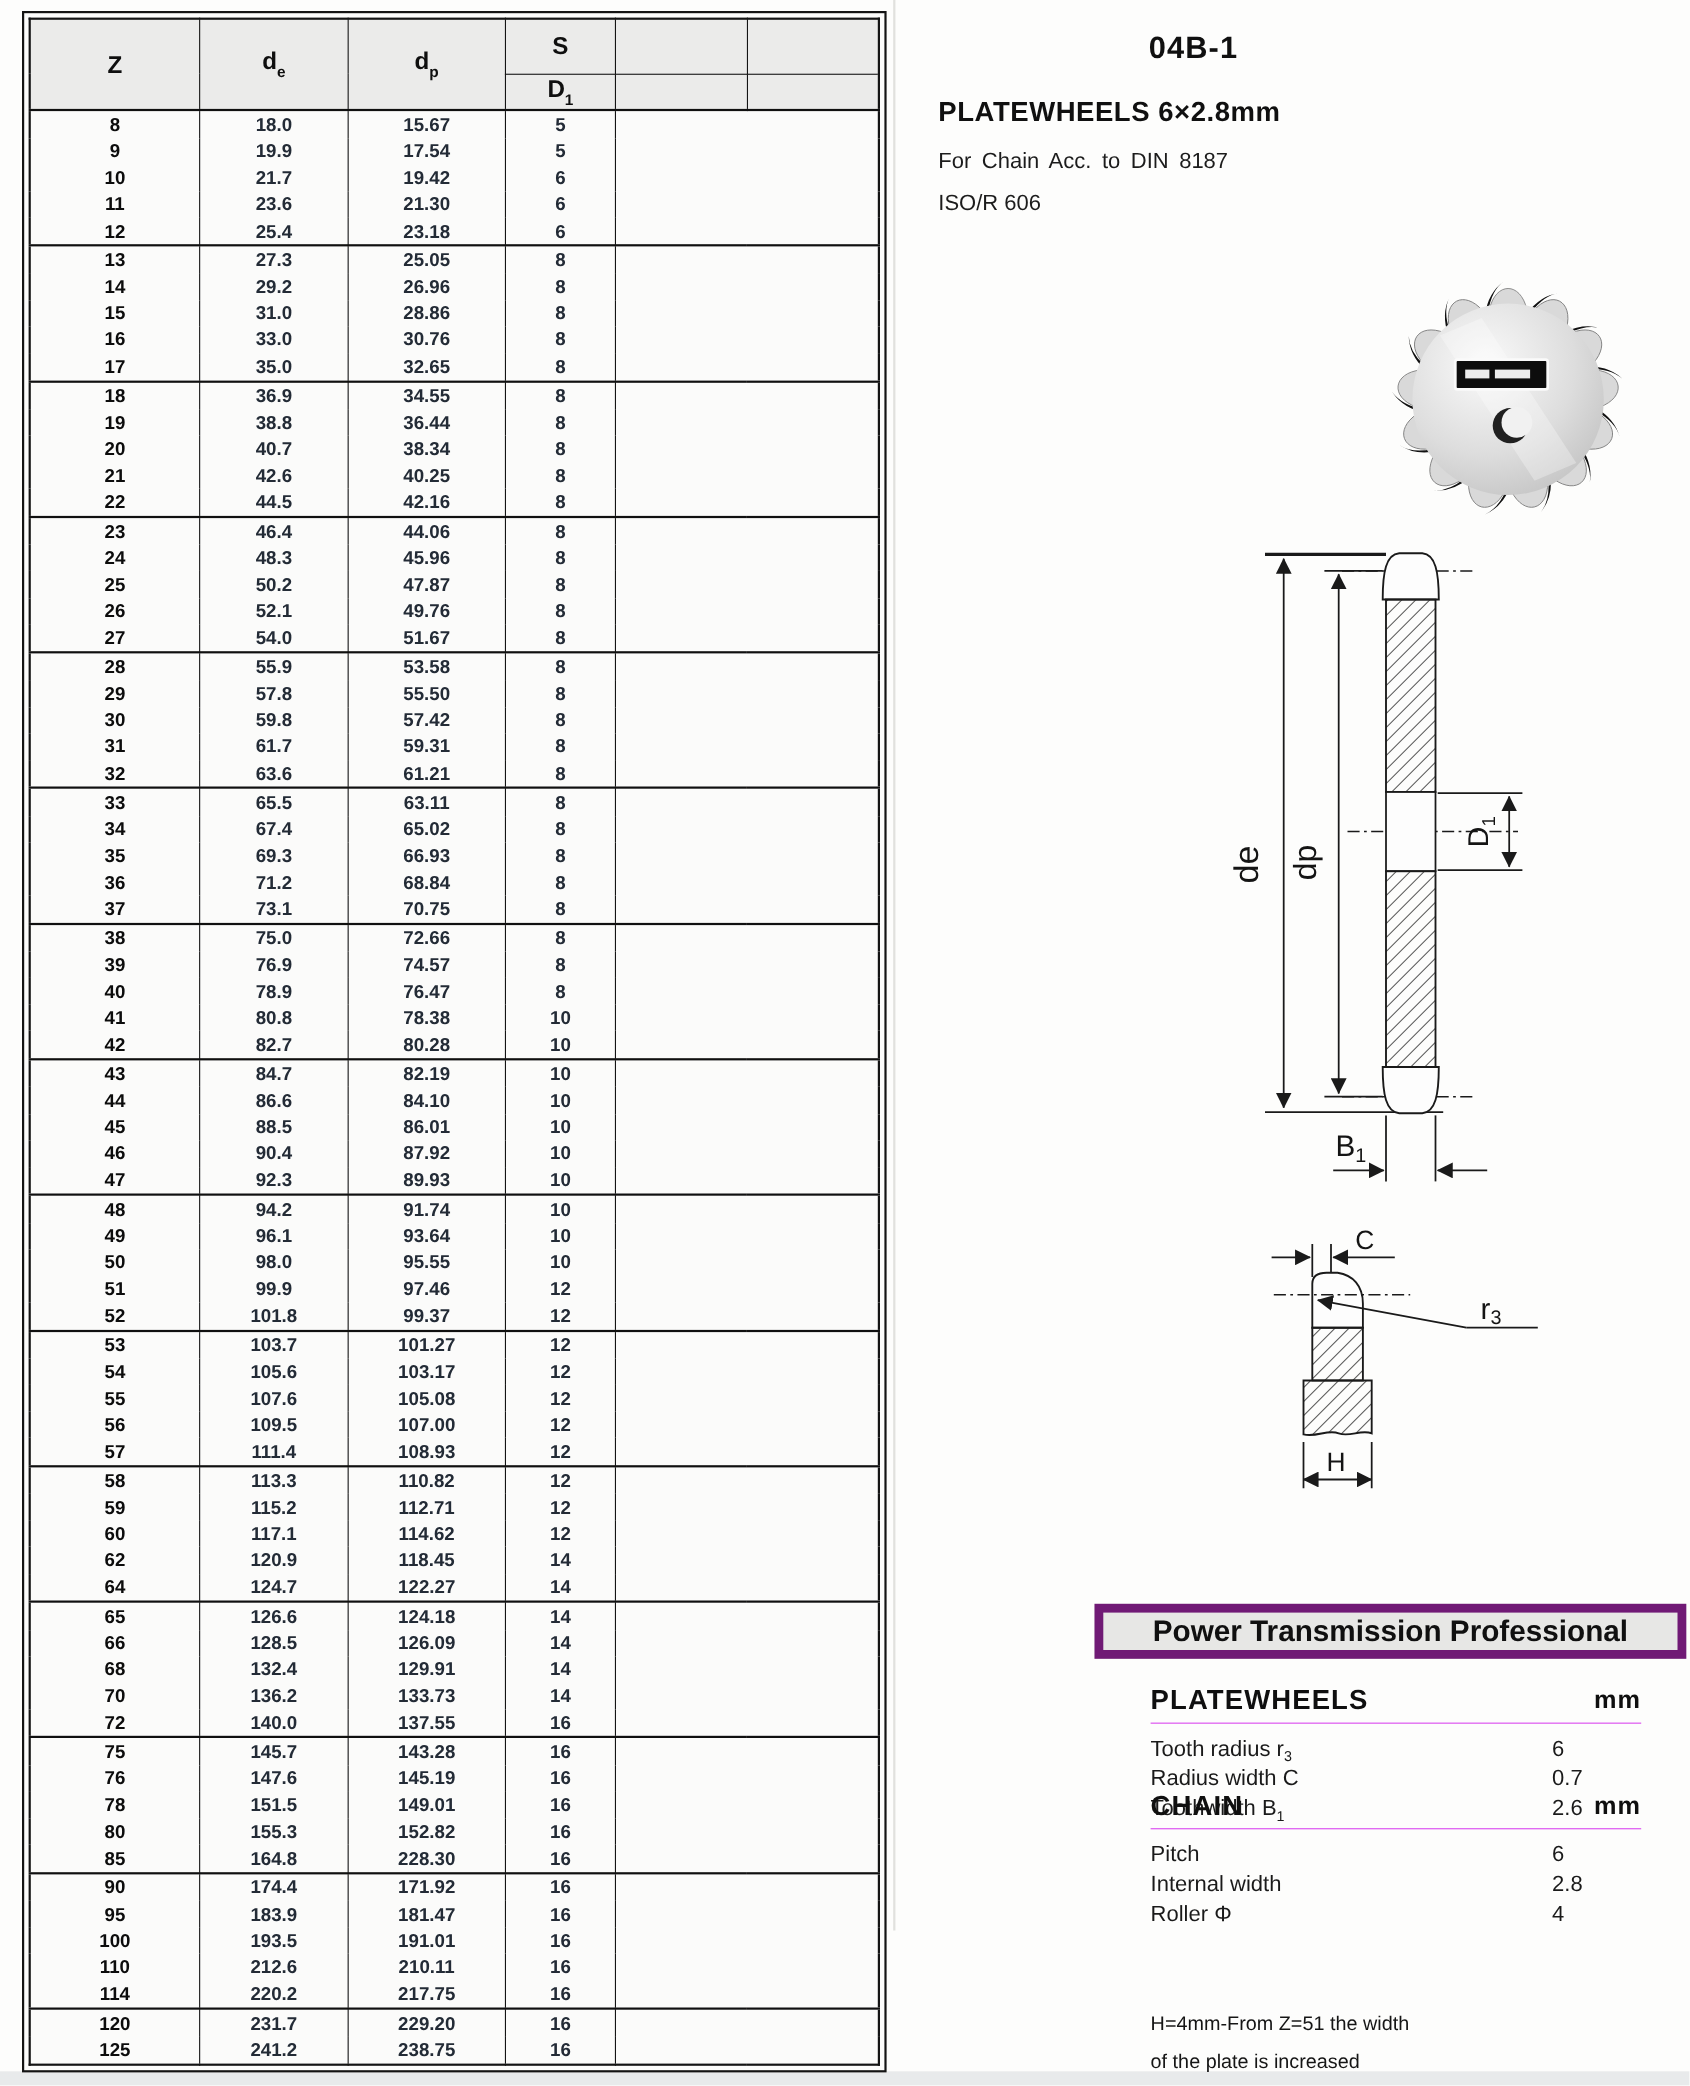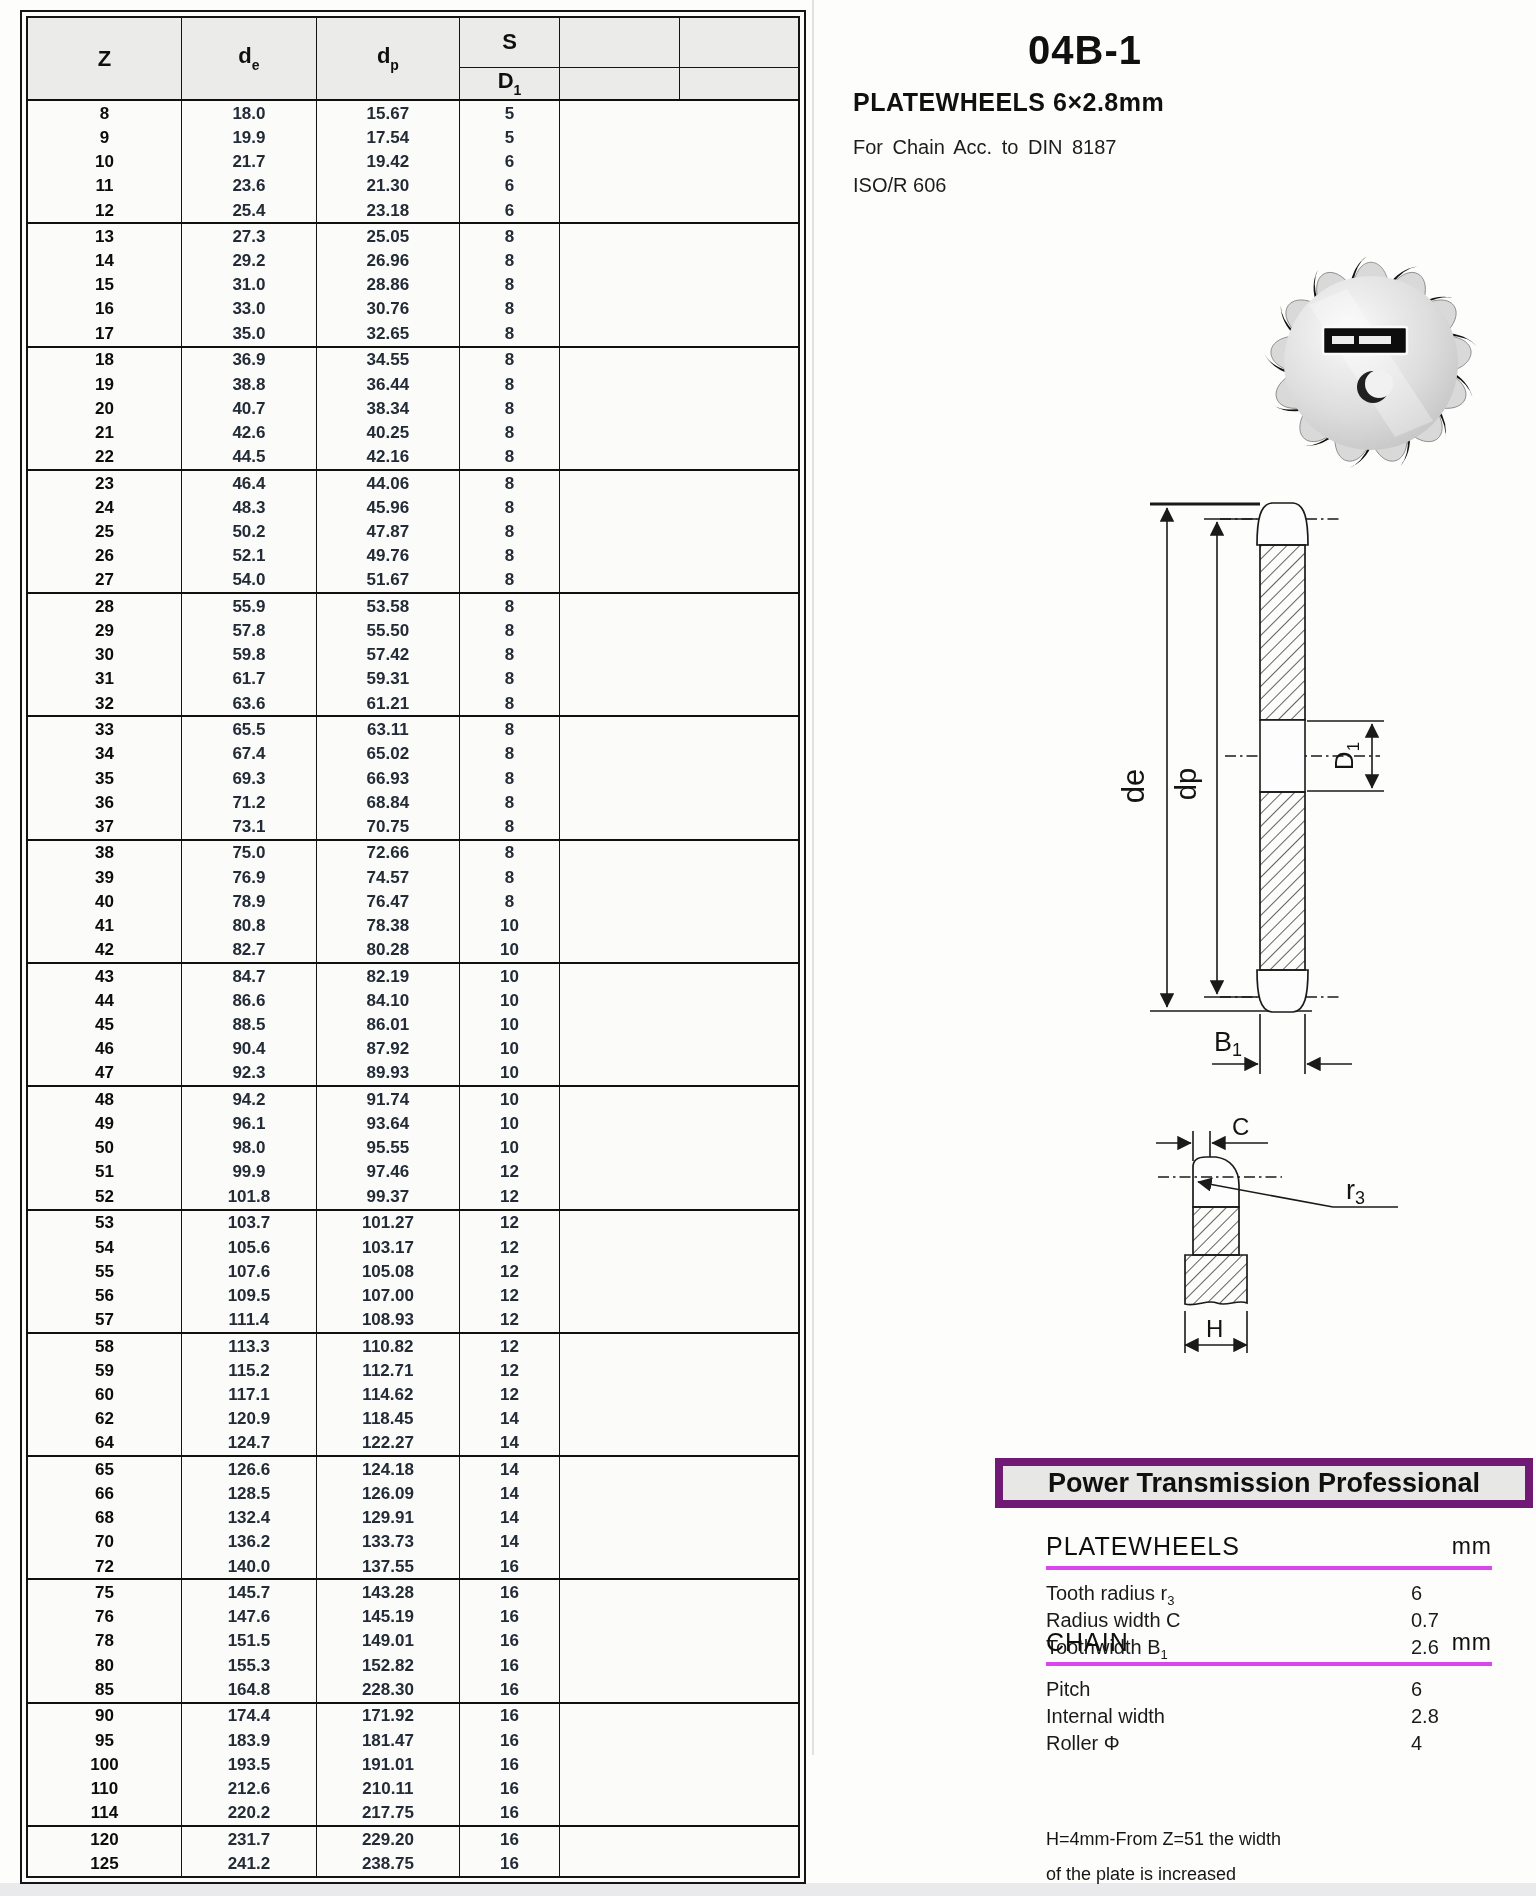--- a/index.html
+++ b/index.html
@@ -32,36 +32,36 @@
     text-align:center; font-size:17px; font-weight:700; color:#232b36;
     line-height:1; padding:0; border:0;
   }
   #dimtable tbody td.c0 { color:#0c0c0c; }
   #dimtable tbody td.c1, #dimtable tbody td.c2,
   #dimtable tbody td.c3, #dimtable tbody td.c4 { border-left:1.8px solid #141414; }
   #dimtable tbody.tgroup { border-top:2.6px solid #101010; }
 
   
   .abs { position:absolute; z-index:2; }
-  .model-title { left:985px; top:28px; width:200px; text-align:center; font-size:40px; font-weight:700; letter-spacing:1px; color:#101010; }
+  .model-title { left:985px; top:28px; width:200px; text-align:center; font-size:28px; font-weight:700; letter-spacing:1px; color:#101010; }
   .subtitle { left:853px; top:88px; font-size:25px; font-weight:700; color:#101010; letter-spacing:.5px; }
   .chain-ref { left:853px; top:136px; font-size:20px; color:#1c1c1c; word-spacing:4px; }
   .iso-ref { left:853px; top:174px; font-size:20px; color:#1c1c1c; }
 
   .banner {
     left:995px; top:1458px; width:538px; height:50px; box-sizing:border-box;
     border:8px solid #701a75; background:#e7e7e5;
     display:flex; align-items:center; justify-content:center;
     font-size:27px; font-weight:700; color:#101010; letter-spacing:0;
   }
 
   .spec { left:1046px; width:446px; }
-  .spec-head { display:flex; justify-content:space-between; align-items:center;
-    border-bottom:4px solid #d946ef; padding-bottom:5px;
-    font-size:25px; font-weight:400; letter-spacing:1px; color:#0f0f0f; }
+  .spec-head { display:flex; justify-content:space-between; align-items:flex-start;
+    border-bottom:1px solid #d946ef; padding-bottom:5px;
+    font-size:25px; font-weight:700; letter-spacing:1px; color:#0f0f0f; }
   .spec-head .unit { font-size:23px; }
   .spec-rows { margin-top:12px; }
   .spec-row { position:relative; height:27px; font-size:20px; color:#1a1a1a; }
   .spec-row sub { font-size:13px; }
   .spec-row .val { position:absolute; left:365px; top:0; }
 
   .note { left:1046px; top:1822px; width:480px; font-size:18px; line-height:35px; color:#151515; }
 
   
   svg text { fill:#141414; font-family:"Liberation Sans", sans-serif; }

